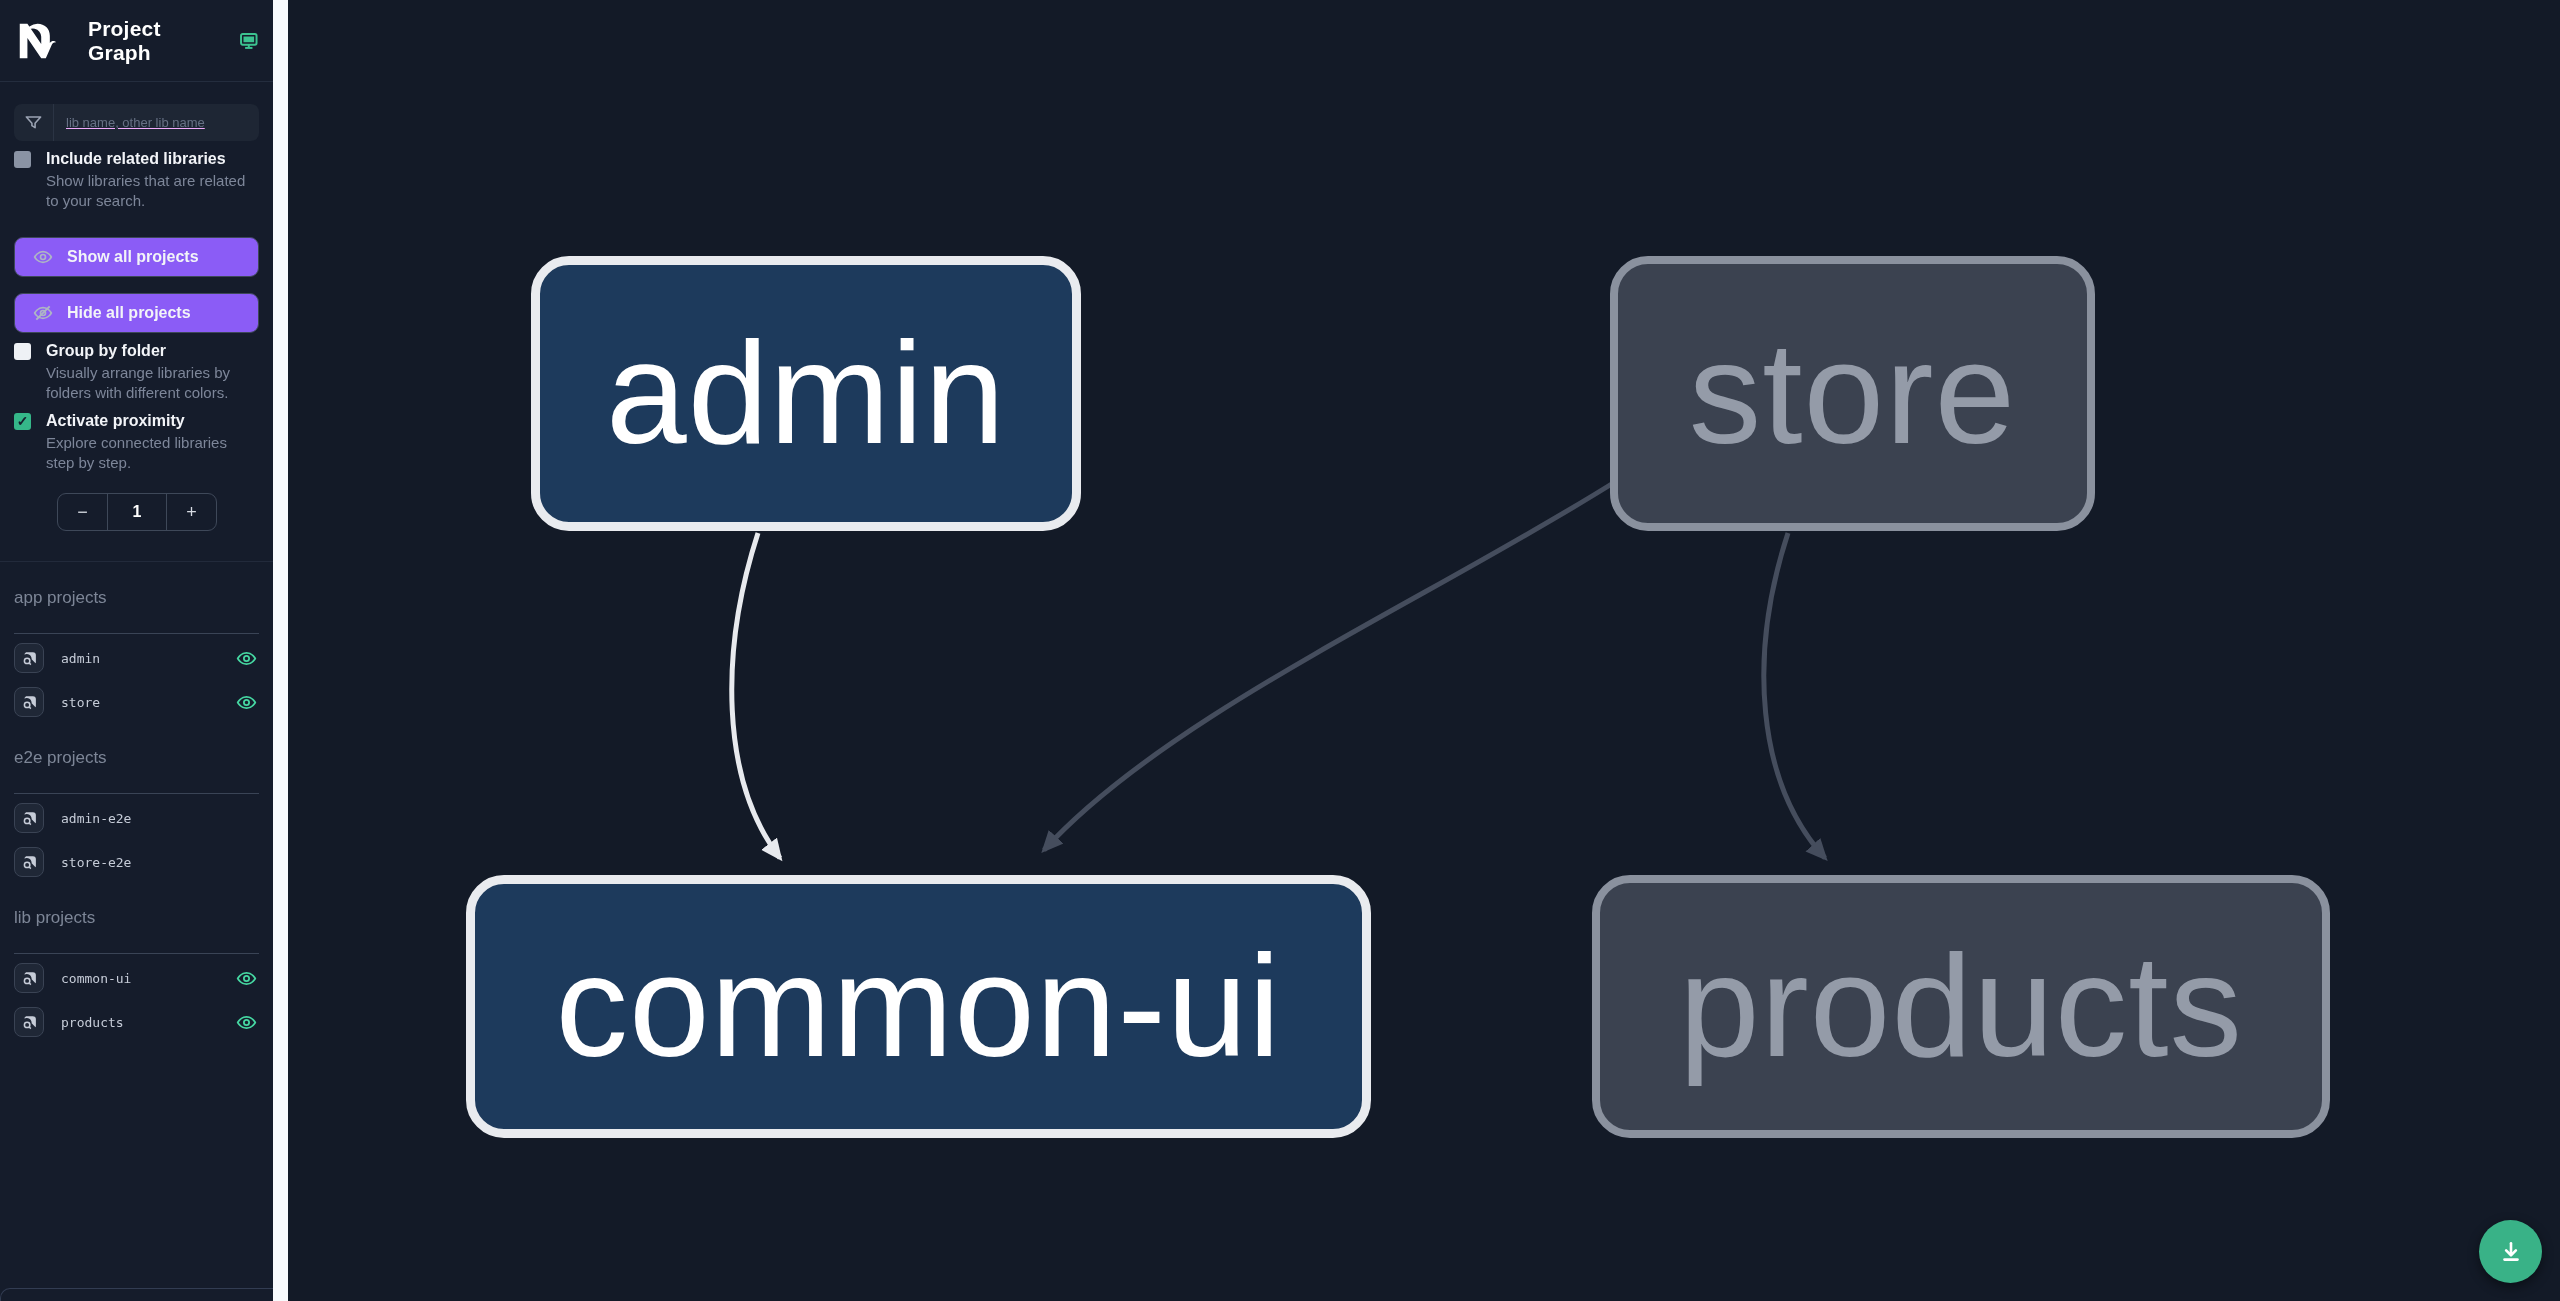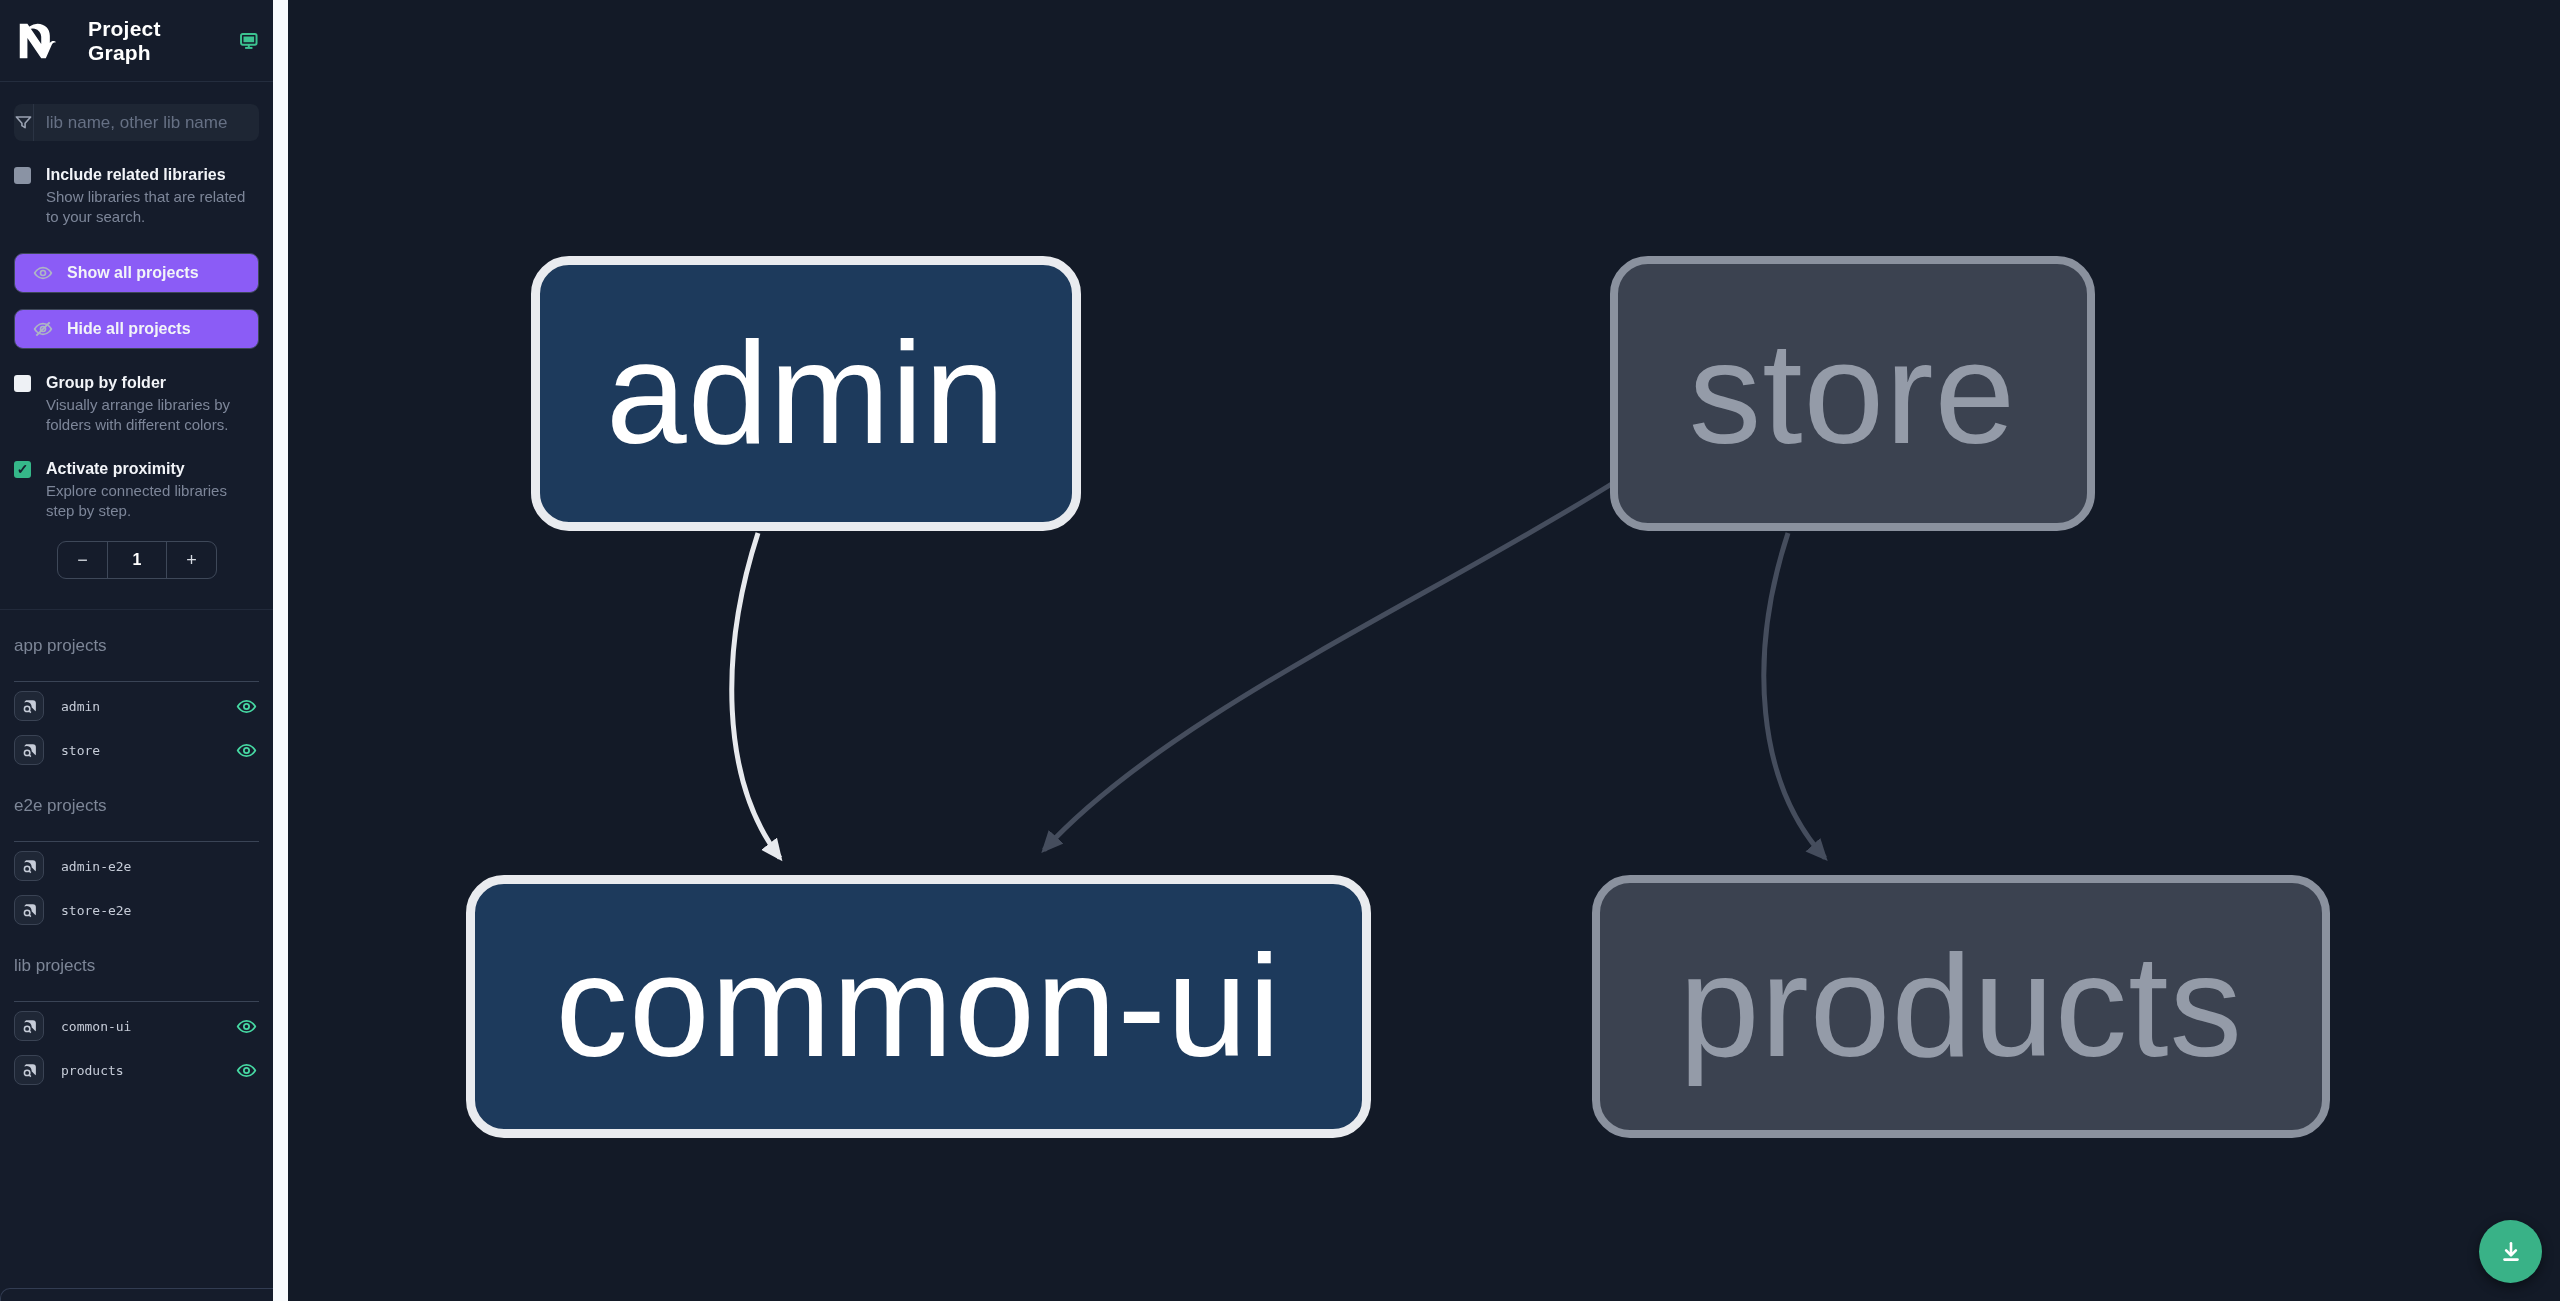--- a/index.html
+++ b/index.html
@@ -14,24 +14,24 @@
   .sb-header { position:relative; height:82px; border-bottom:1px solid #242d3e; display:flex; align-items:center; padding:0 14px; }
   .nx-logo { width:46px; height:46px; flex:0 0 auto; }
   .sb-title { font-size:21px; font-weight:bold; color:#ffffff; margin-left:28px; letter-spacing:.2px; }
   .monitor-icon { margin-left:36px; width:24px; height:24px; }
 
   .tagline { display:flex; align-items:center; gap:12px; padding:14px 14px 10px 14px; color:#8b93a6; font-size:15px; }
   .info-icon { width:17px; height:17px; flex:0 0 auto; }
 
   .search { margin:22px 14px 0 14px; height:37px; display:flex; align-items:stretch; background:#1e2634; border-radius:8px; overflow:hidden; }
   .search .funnel-cell { width:40px; display:flex; align-items:center; justify-content:center; border-right:1px solid #2b3444; }
-  .search input { flex:1; background:transparent; border:none; outline:none; color:#7dd3fc; font-size:17px; padding:0 12px; font-family:"Liberation Sans",sans-serif; }
+  .search input { flex:1; background:transparent; border:none; outline:none; color:#f0abfc; font-size:13px; padding:0 12px; font-family:"Liberation Sans",sans-serif;text-decoration:underline; }
   .search input::placeholder { color:#667084; }
 
-  .chk { position:relative; margin:24px 14px 0 14px; padding-left:32px; }
+  .chk { position:relative; margin:8px 14px 0 14px; padding-left:32px; }
   .chk .box { position:absolute; left:0; top:2px; width:17px; height:17px; border-radius:3px; }
   .chk .box.gray { background:#8a93a4; }
   .chk .box.white { background:#eef1f5; }
   .chk .box.teal { background:#35b789; color:#16202e; font-size:14px; font-weight:bold; text-align:center; line-height:17px; }
   .chk .lbl { font-size:16px; font-weight:bold; color:#f2f4f8; line-height:20px; }
   .chk .desc { font-size:15px; color:#7d8699; line-height:20px; margin-top:2px; width:206px; }
 
   .sb-btn { margin:16px 14px 0 14px; height:40px; width:245px; display:flex; align-items:center; gap:14px; padding:0 18px;
             background:#8b5cf6; border:1px solid #3e4859; border-radius:9px; color:#f2f4f8; font-size:16px; font-weight:bold; cursor:pointer; }
   .sb-btn:first-of-type { margin-top:26px; }

